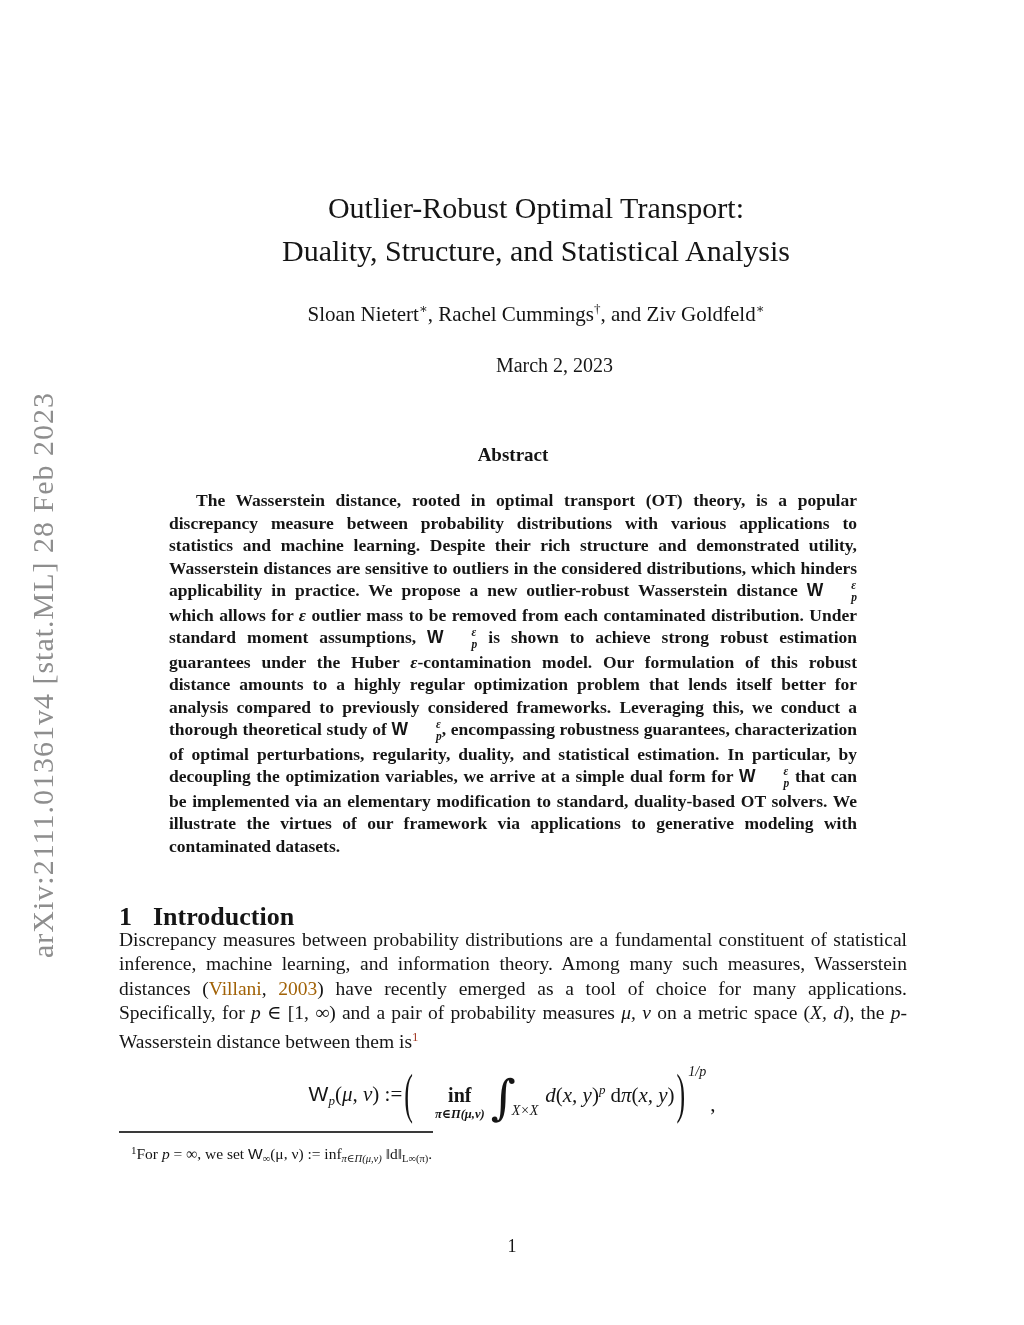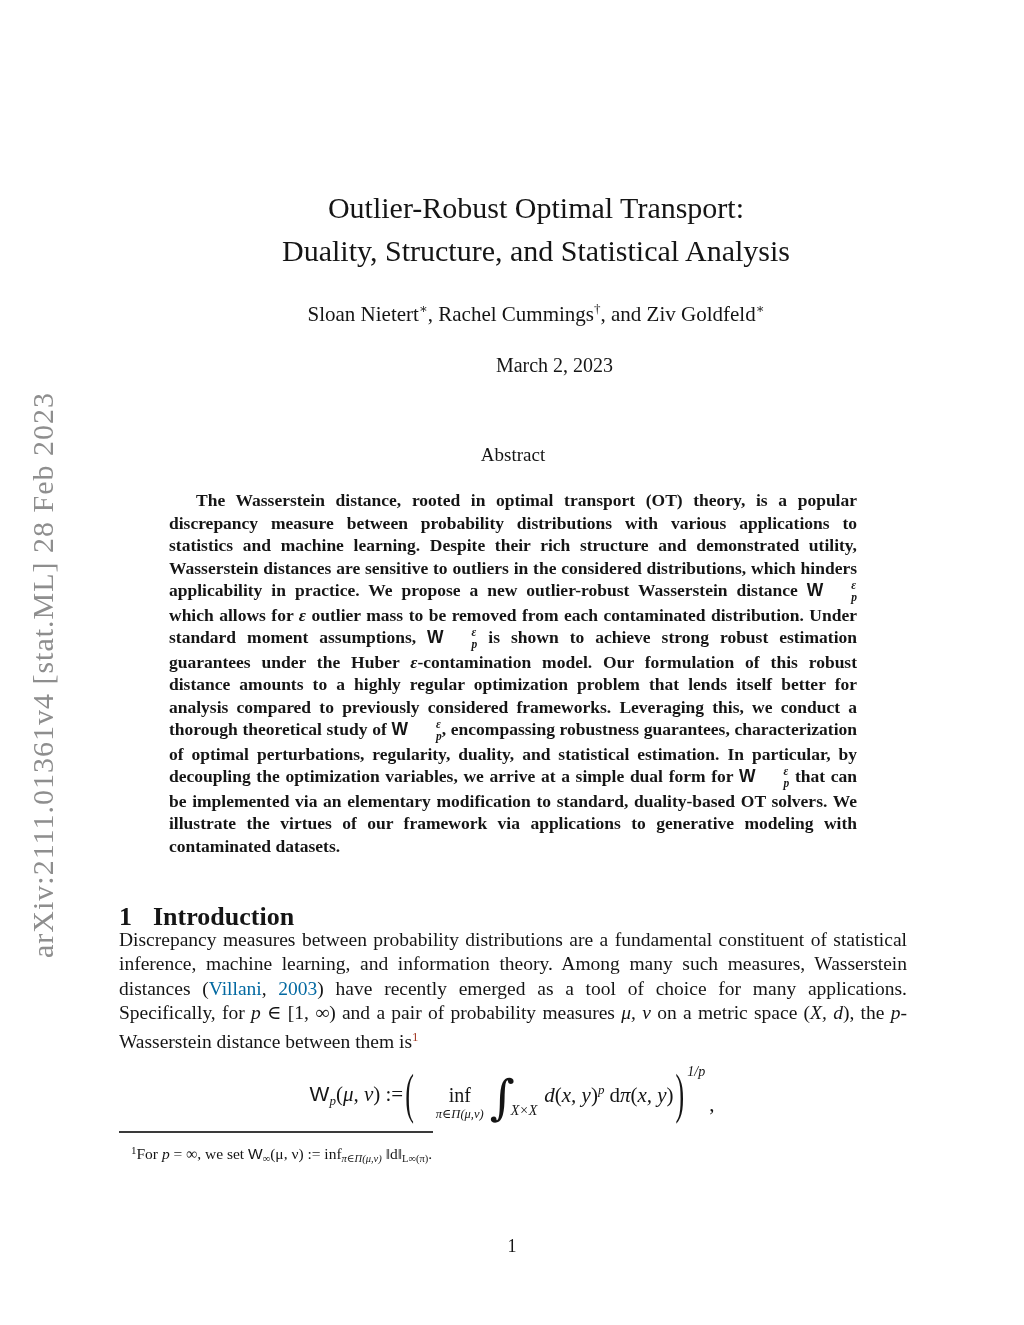--- a/index.html
+++ b/index.html
@@ -13,52 +13,52 @@
     transform-origin:0 0; transform:rotate(-90deg);
     font-size:30px; letter-spacing:1px; color:#8e8e8e; white-space:nowrap;
   }
   .title-block { position:absolute; top:186px; left:0; width:100%; text-align:center;padding-left:24px; }
   .title-line { font-size:30px; line-height:43px; }
   .authors { margin-top:29px; font-size:21px; }
   .authors .mk { font-size:13px; vertical-align:8px; }
   .date { margin-top:27px; font-size:20px;margin-left:37px; }
 
   .abstract { position:absolute; top:444px; left:169px; width:688px; }
-  .abstract-heading { text-align:center; font-weight:normal; font-size:19px; }
+  .abstract-heading { text-align:center; font-weight:bold; font-size:19px; }
   .abstract-body {
     margin-top:23px; font-size:17.5px; line-height:22.5px;
     text-align:justify; text-indent:27px;font-weight:bold;
   }
   .it { font-style:italic; }
   .msf { font-family:"Liberation Sans","DejaVu Sans",sans-serif; }
   .wsp { font-family:"Liberation Sans","DejaVu Sans",sans-serif; white-space:nowrap; }
   .ss { display:inline-block; vertical-align:-5px; line-height:1; font-size:11.5px;
         text-align:left; margin-left:1px; font-family:"Liberation Serif","DejaVu Serif",serif; }
   .ss .sup { display:block; }
   .ss .sub { display:block; margin-top:1px; }
 
   .section-heading { position:absolute; top:877px; left:119px; font-size:26px; font-weight:bold;margin-top:25px; }
   .section-heading .num { margin-right:21px; }
 
   .intro-para {
     position:absolute; top:928px; left:119px; width:788px;
     font-size:19.5px; line-height:24.3px; text-align:justify;
   }
-  .cite { color:#0369a1; text-decoration:none; cursor:pointer; }
+  .cite { color:#a16207; text-decoration:none; cursor:pointer; }
   .fn-mark-red { color:#a33c28; font-size:13px; vertical-align:7px; cursor:pointer; }
 
   .formula-row {
     position:absolute; top:1063px; left:14px; width:996px; height:64px;
     display:flex; justify-content:center; align-items:center; font-size:21px;
   }
   .fsub { font-size:13px; vertical-align:-4px; }
   .fsup { font-size:13px; vertical-align:8px; }
   .bigp { font-size:26px; transform:scaleY(2.15); line-height:1; display:inline-block; margin:0 2px; }
   .inf-stack { display:inline-flex; flex-direction:column; align-items:center; line-height:1;
-               margin:0 3px 0 20px; transform:translateY(8px); }
+               margin:0 3px 0 20px; transform:translateY(8px);font-weight:bold; }
   .inf-word { font-size:20px; }
   .inf-sub { font-size:12.5px; margin-top:3px; }
   .integral { font-size:48px; line-height:1; transform:translateY(2px); margin-left:3px;
               font-family:"DejaVu Serif","DejaVu Sans",serif; }
   .int-sub { font-size:14px; align-self:flex-end; transform:translateY(-8px);
              margin-left:-4px; margin-right:7px; }
   .dsp { margin-left:5px; }
   .fexp { font-size:14px; align-self:flex-start; transform:translateY(1px); margin-left:1px; }
   .fcomma { transform:translateY(9px); margin-left:4px; }
 

